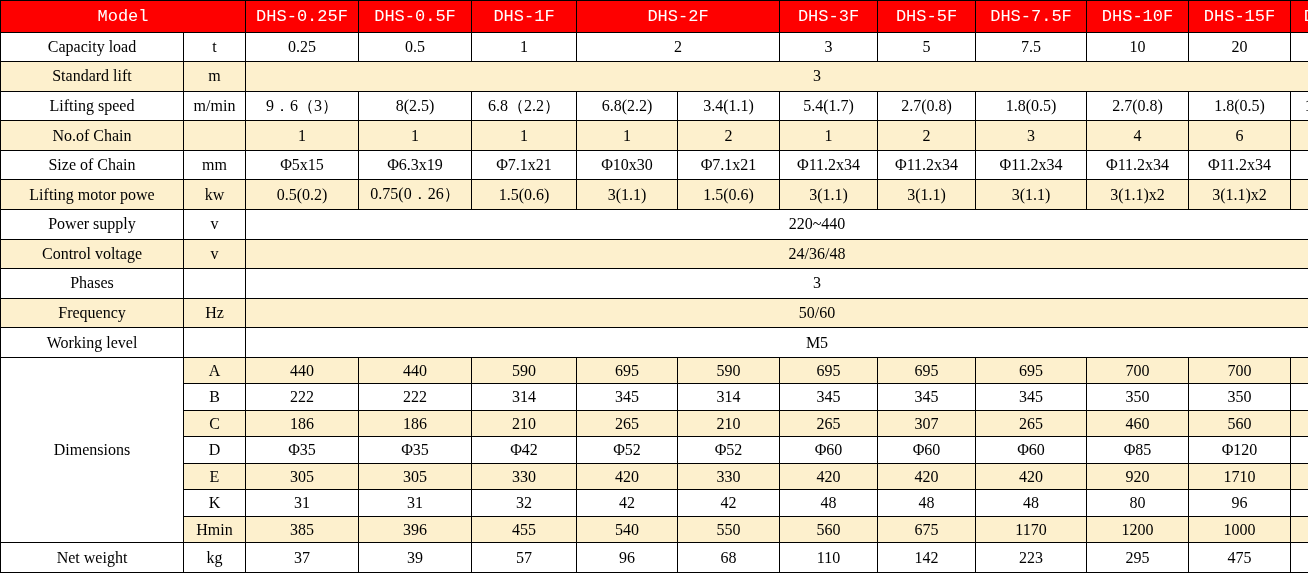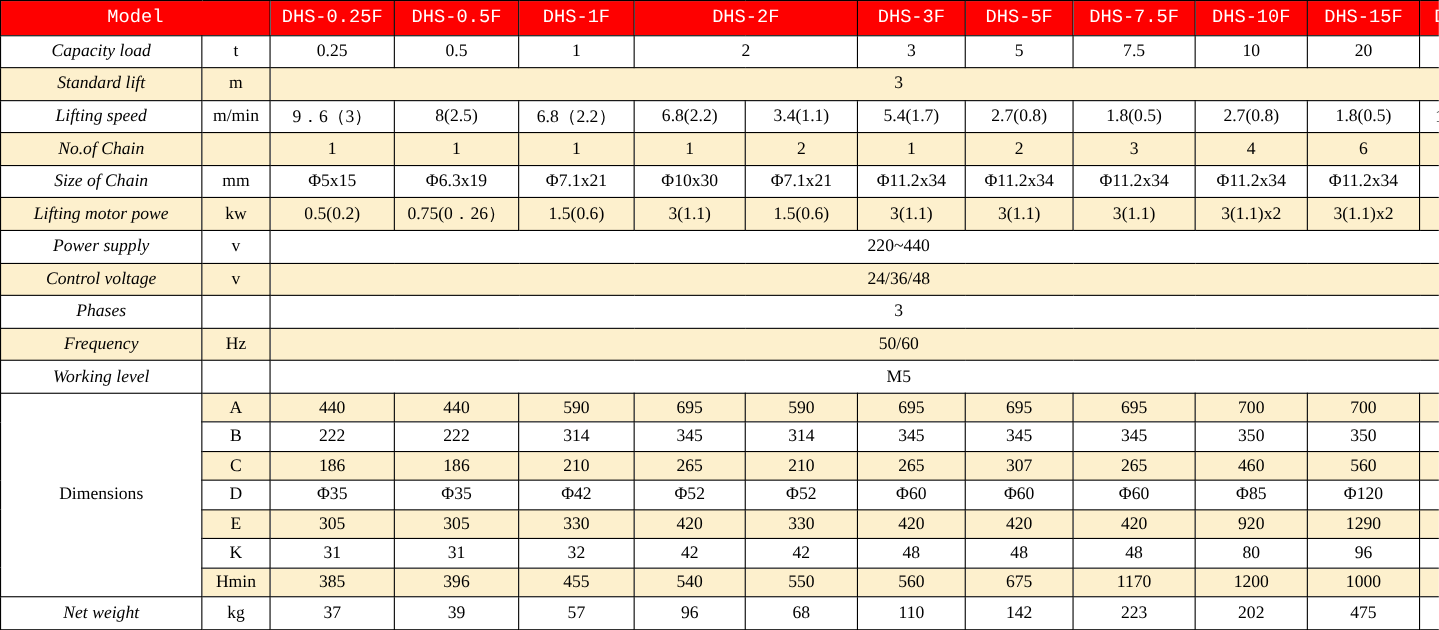--- a/index.html
+++ b/index.html
@@ -35,21 +35,20 @@
     background: #fe0000;
     color: #ffffff;
     font-size: 17px;
     height: 30px;
     font-family: Liberation Mono, monospace;
   }
   
   td.label {
     text-align: left;
     padding-left: 4px;
-    font-style: italic;
   }
   td.unit {
     text-align: right;
     padding-right: 6px;
   }
   
   .tint {
     background: #fdf0cd;
   }
   .white {
@@ -283,21 +282,21 @@
     <td class="tint">E</td>
     <td class="tint">305</td>
     <td class="tint">305</td>
     <td class="tint">330</td>
     <td class="tint">420</td>
     <td class="tint">330</td>
     <td class="tint">420</td>
     <td class="tint">420</td>
     <td class="tint">420</td>
     <td class="tint">920</td>
-    <td class="tint">1290</td>
+    <td class="tint">1710</td>
     <td class="tint">1250</td>
   </tr>
 
   <tr class="dim-row">
     <td class="white">K</td>
     <td class="white">31</td>
     <td class="white">31</td>
     <td class="white">32</td>
     <td class="white">42</td>
     <td class="white">42</td>
@@ -328,19 +327,19 @@
     <td class="label white">Net weight</td>
     <td class="unit white">kg</td>
     <td class="white bold">37</td>
     <td class="white bold">39</td>
     <td class="white bold">57</td>
     <td class="white bold">96</td>
     <td class="white bold">68</td>
     <td class="white bold">110</td>
     <td class="white bold">142</td>
     <td class="white bold">223</td>
-    <td class="white bold">202</td>
+    <td class="white bold">295</td>
     <td class="white bold">475</td>
     <td class="white bold">530</td>
   </tr>
 
 </tbody>
   </table>
 
 </body></html>

